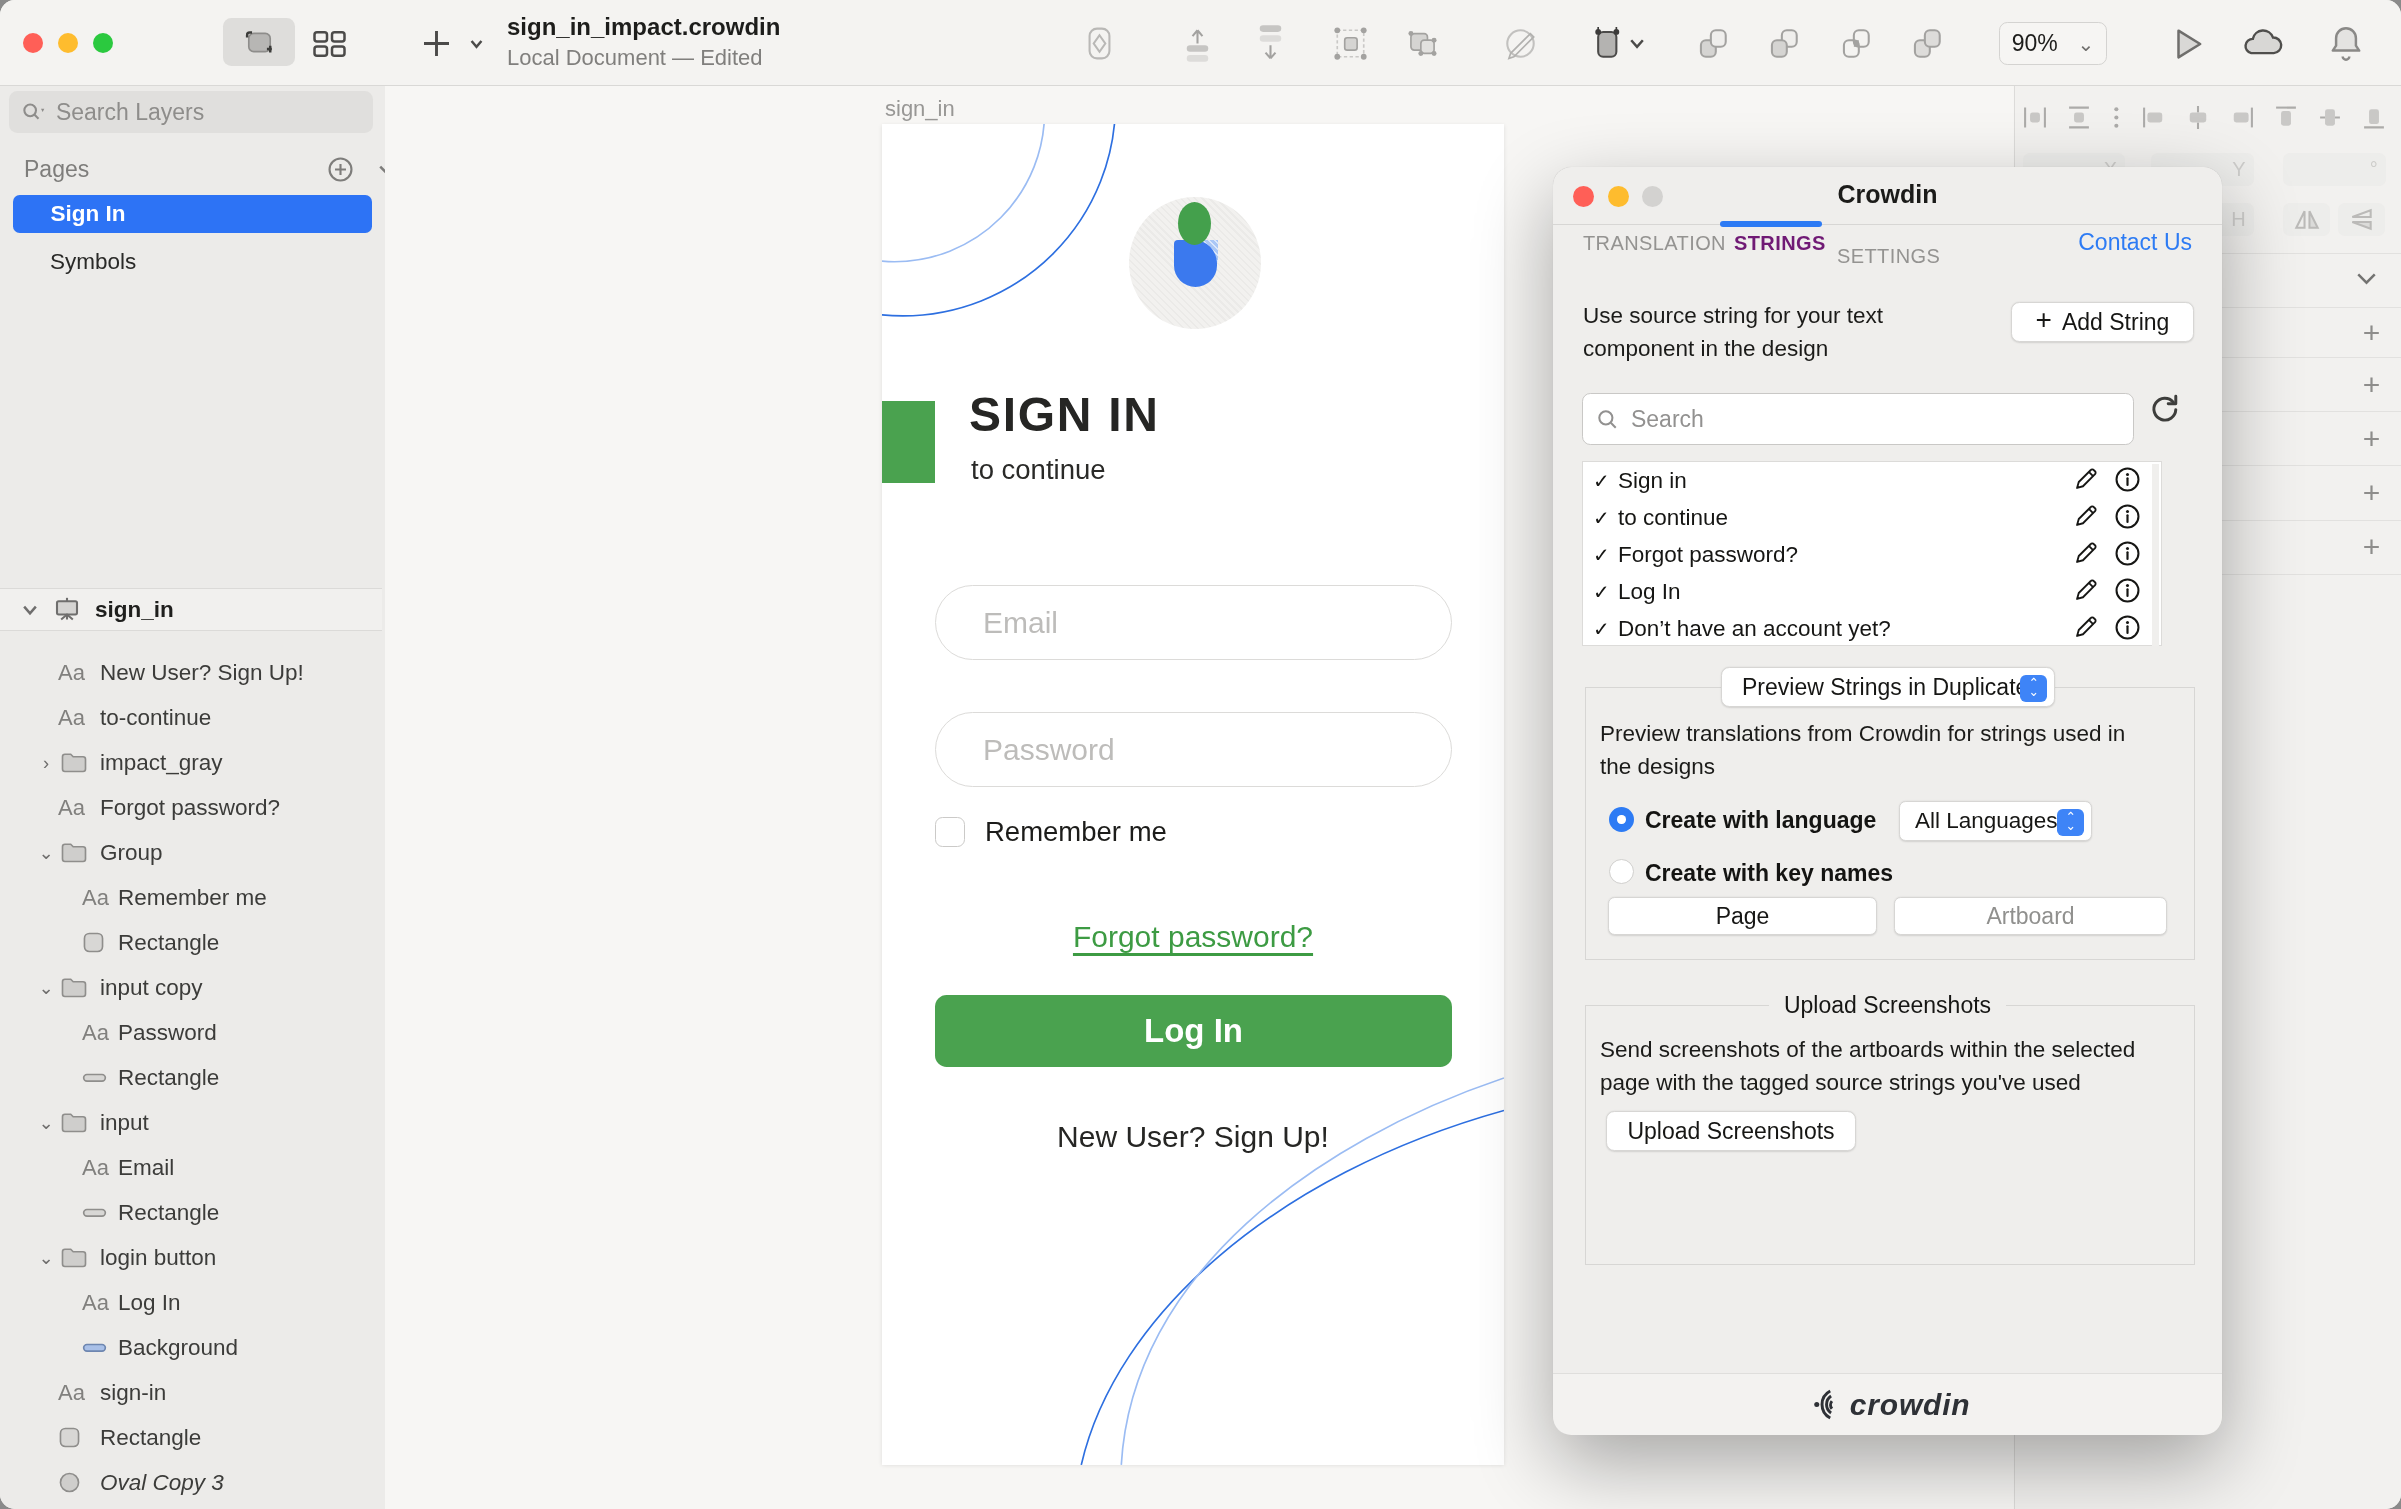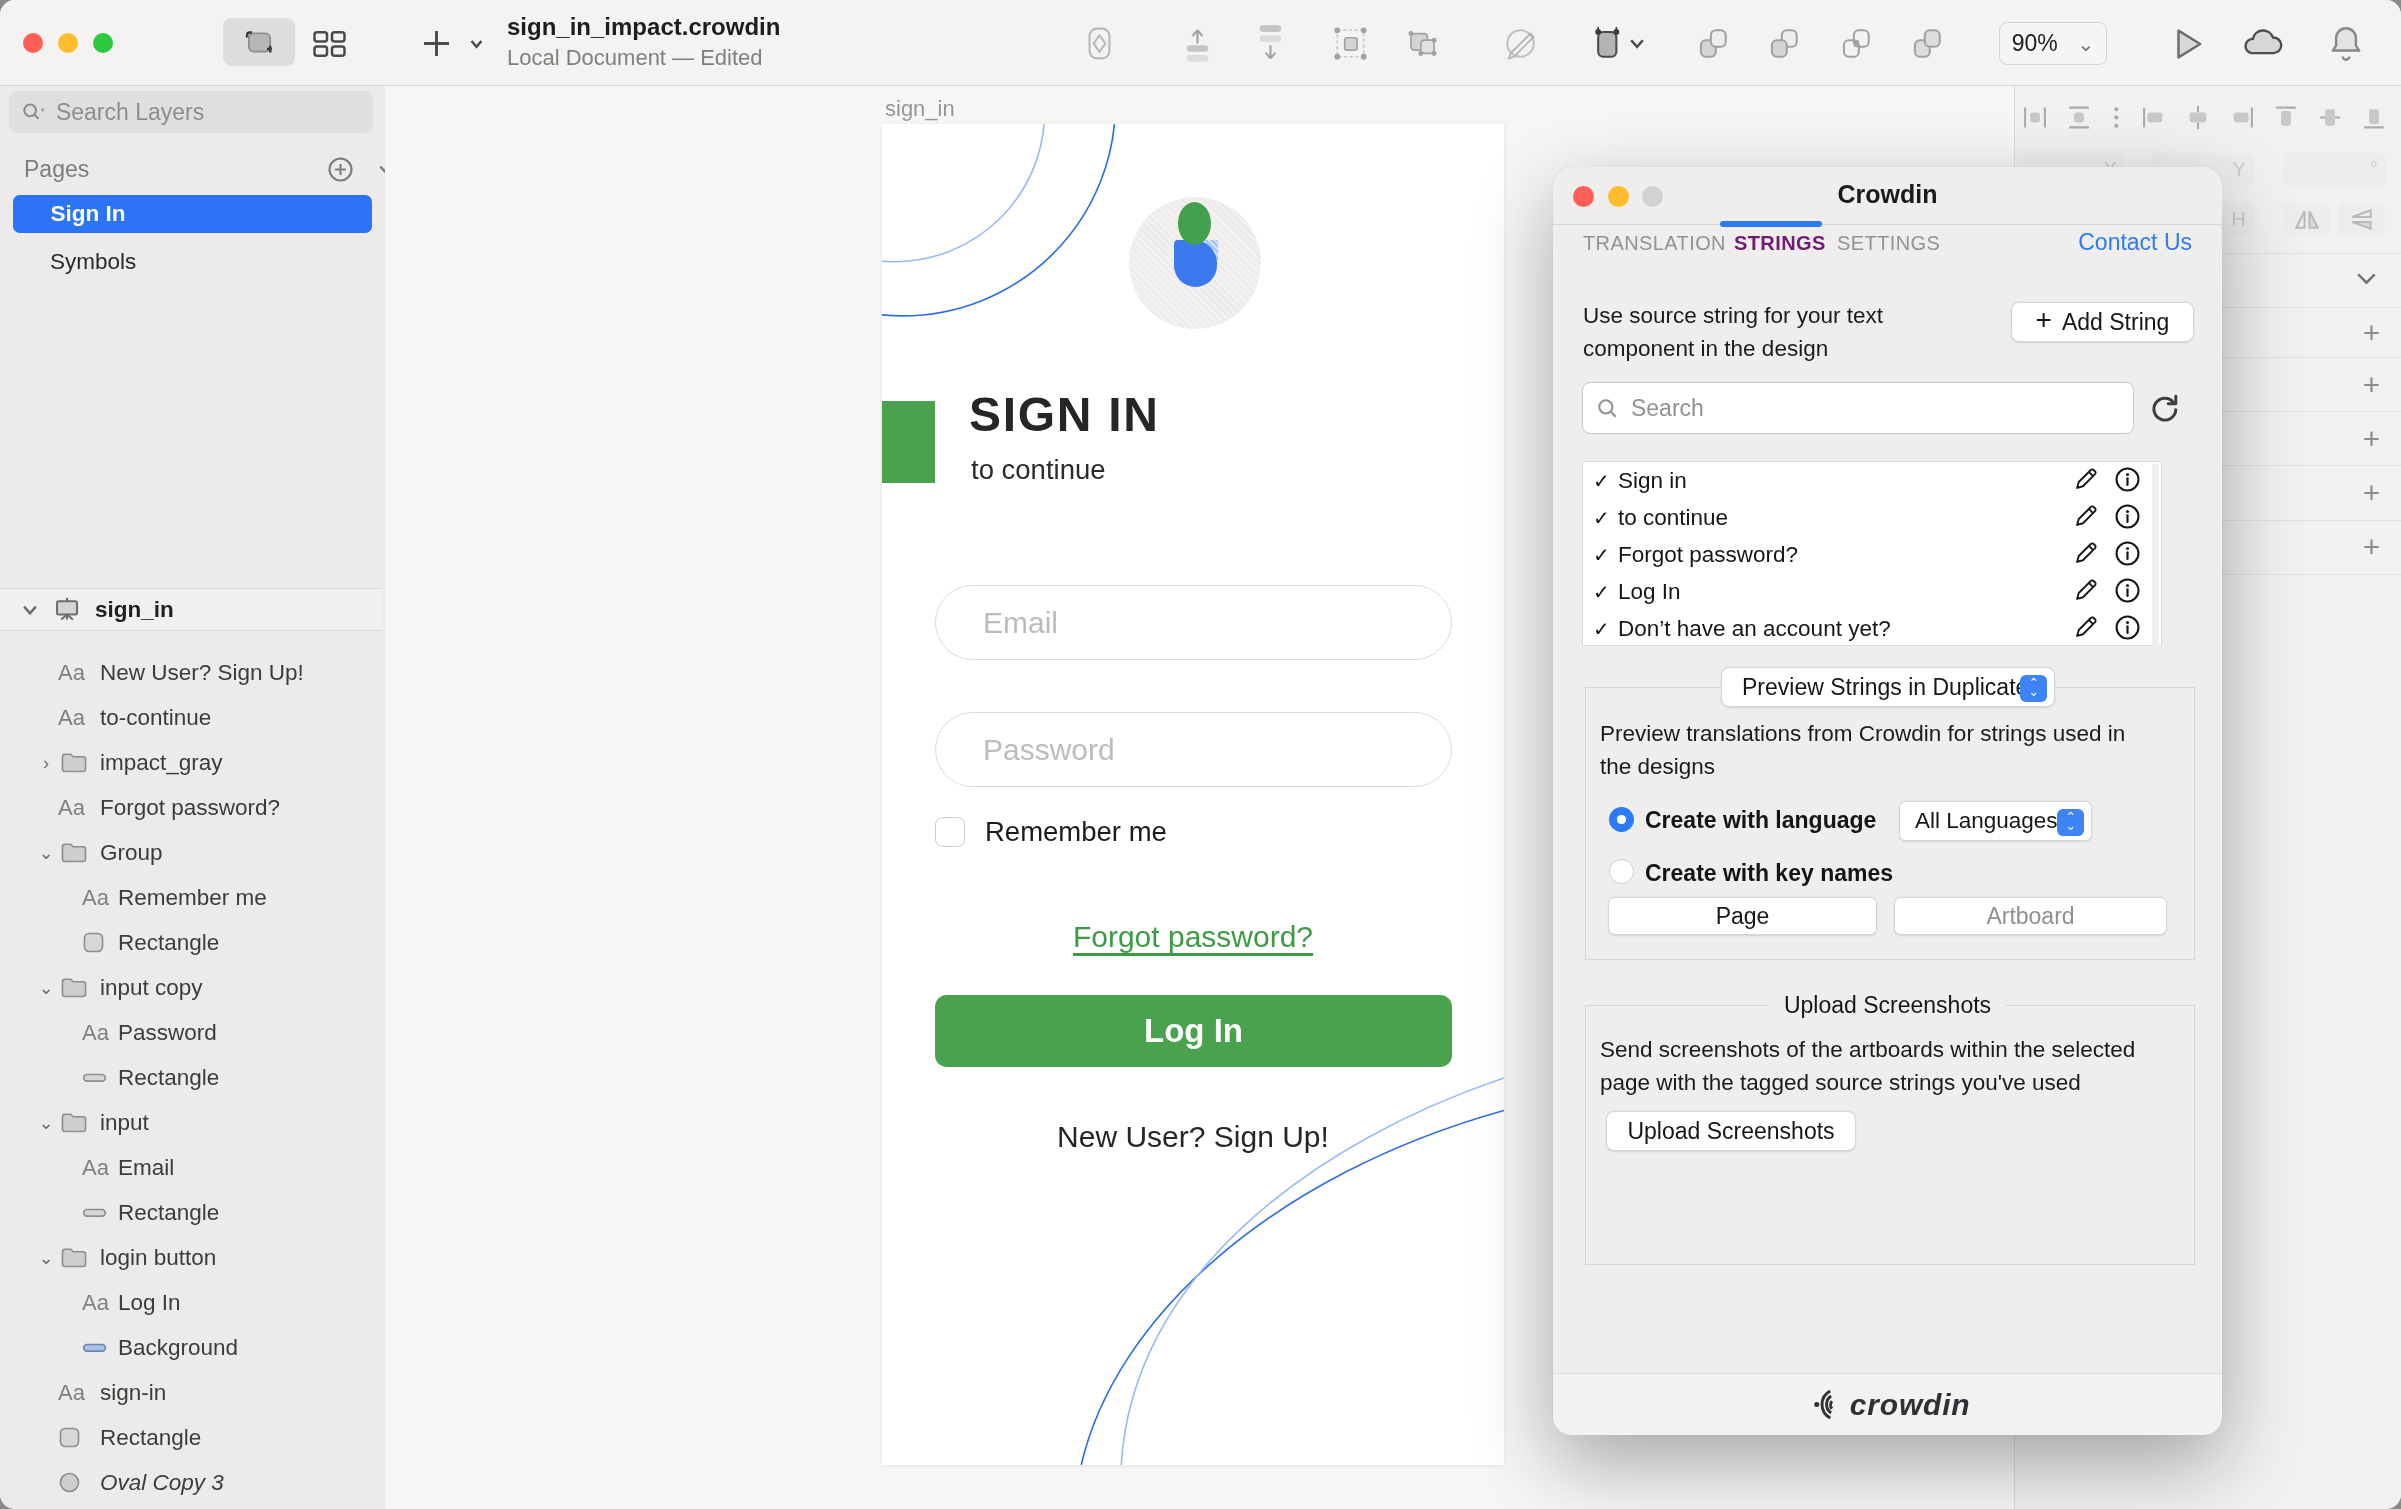--- a/index.html
+++ b/index.html
@@ -56,21 +56,21 @@
     box-shadow:0 29px 79px rgba(0,0,0,.33),0 0 0.8px rgba(0,0,0,.25);}
   #cw-titlebar{position:absolute;left:0;top:0;width:669px;height:58px;border-bottom:1.7px solid #d7d6d4;}
   .cw-light{position:absolute;top:19px;width:21px;height:21px;border-radius:50%;}
   #cw-title{position:absolute;left:0;top:13.3px;width:669px;text-align:center;font-size:25px;font-weight:700;color:#1b1b19;}
   #cw-indicator{position:absolute;left:167px;top:54px;width:102px;height:5.8px;border-radius:3.3px;background:#2d7bf4;}
   .cw-tab{position:absolute;top:65px;font-size:20px;letter-spacing:0.4px;color:#949391;}
   #cw-contact{position:absolute;right:30px;top:62px;font-size:23px;color:#2d7bf4;}
   #cw-intro{position:absolute;left:30px;top:132px;width:417px;font-size:22.5px;line-height:33px;color:#1b1b19;}
   .btn-white{background:#fff;border:0.8px solid #d7d6d4;border-radius:8.3px;box-shadow:0 0.8px 1.7px rgba(0,0,0,.12);display:flex;align-items:center;justify-content:center;font-size:23px;color:#161614;}
   #cw-addstring{position:absolute;left:458px;top:135px;width:183px;height:40px;gap:10px;}
-  #cw-search{position:absolute;left:29px;top:215px;width:552px;height:52px;background:#fff;border:1.7px solid #c9c8c6;border-radius:8.3px;display:flex;align-items:center;padding:0 13.3px;gap:11.7px;color:#929190;font-size:23px;}
+  #cw-search{position:absolute;left:29px;top:226px;width:552px;height:52px;background:#fff;border:1.7px solid #c9c8c6;border-radius:8.3px;display:flex;align-items:center;padding:0 13.3px;gap:11.7px;color:#929190;font-size:23px;}
   #cw-refresh{position:absolute;left:595px;top:225px;}
   #cw-list{position:absolute;left:29px;top:294px;width:580px;height:185px;background:#fff;border:0.8px solid #dcdbd9;}
   .srow{position:relative;height:37px;display:flex;align-items:center;font-size:22.5px;color:#161614;}
   .srow .chk{width:25px;margin-left:10px;font-size:20px;}
   .srow .icons{position:absolute;right:20px;top:4.2px;display:flex;gap:15px;}
   #cw-list-track{position:absolute;right:1.7px;top:1.7px;width:7.5px;height:182px;background:#f0efed;}
   .cw-fieldset{position:absolute;left:32px;width:610px;border:0.8px solid #d7d6d4;}
   #cw-legend1{position:absolute;left:168px;top:500px;width:334px;height:40px;padding-left:20px;justify-content:flex-start;z-index:3;}
   #cw-legend2{position:absolute;left:0;top:825px;width:669px;text-align:center;font-size:23px;color:#161614;z-index:3;}
   #cw-legend2 span{background:#efeeec;padding:0 15px;}
@@ -554,21 +554,21 @@
     <div id="cw-titlebar">
       <div class="cw-light" style="left:20px;background:#ff5f57;"></div>
       <div class="cw-light" style="left:55px;background:#febc2e;"></div>
       <div class="cw-light" style="left:89px;background:#d3d2d0;"></div>
       <div id="cw-title">Crowdin</div>
     </div>
     <div id="cw-indicator"></div>
 
     <div class="cw-tab" style="left:30px;"><span>TRANSLATION</span></div>
     <div class="cw-tab" style="left:181px;color:#701a75;font-weight:600;"><span>STRINGS</span></div>
-    <div class="cw-tab" style="left:284px;"><span>SETTINGS</span></div>
+    <div class="cw-tab" style="left:284px;margin-top:13px;"><span>SETTINGS</span></div>
     <div id="cw-contact">Contact Us</div>
 
     <div id="cw-intro">Use source string for your text component in the design</div>
     <div id="cw-addstring" class="btn-white">
       <span style="font-size:28px;font-weight:300;margin-top:-3.3px;">+</span>
       <span>Add String</span>
     </div>
 
     <div id="cw-search">
       <span>

